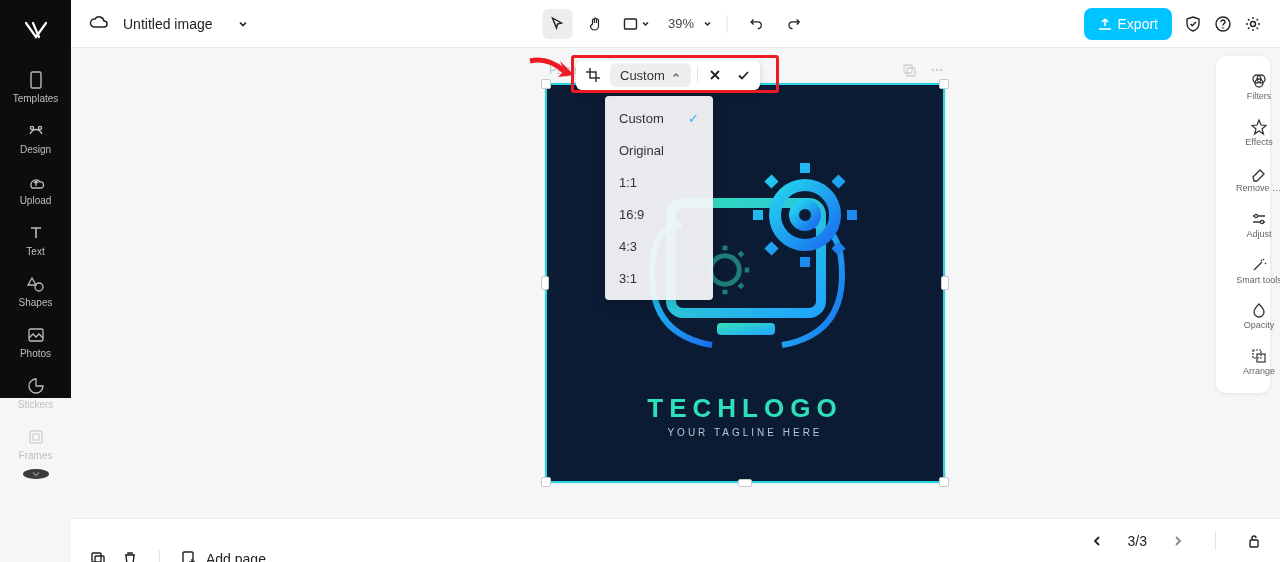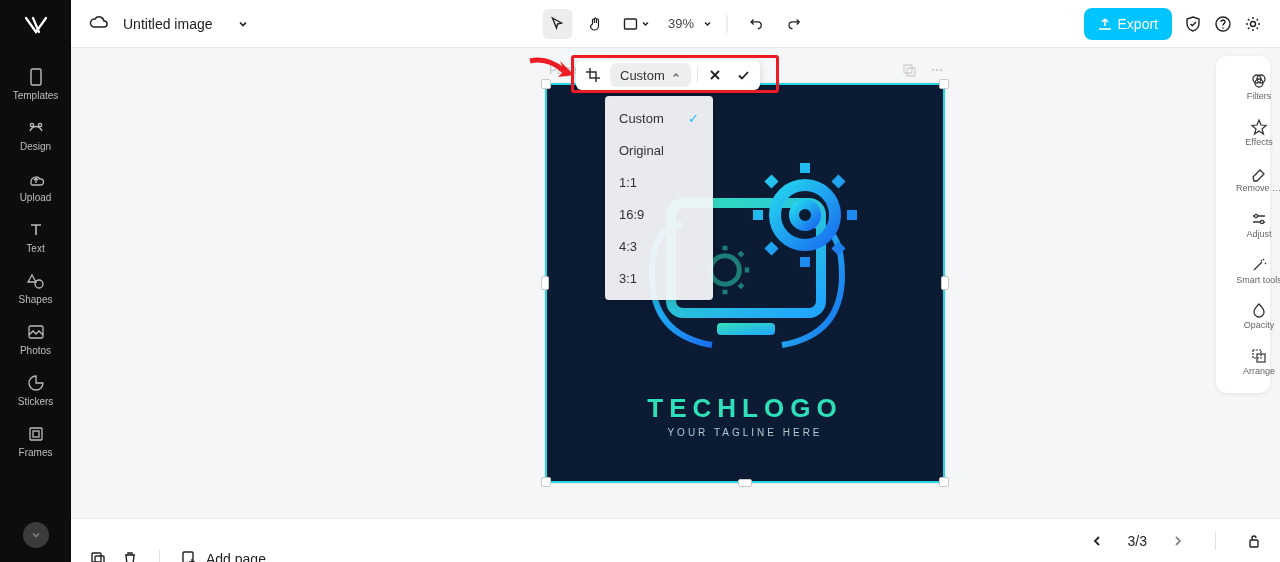--- a/index.html
+++ b/index.html
@@ -10,21 +10,21 @@
 .topbar .title { font-size: 14px; color: #222; display: flex; align-items: center; gap: 24px; }
 .topbar .center-tools { position: absolute; left: 50%; transform: translateX(-50%); display: flex; align-items: center; gap: 8px; }
 .tool-btn { width: 30px; height: 30px; display: flex; align-items: center; justify-content: center; border-radius: 6px; cursor: pointer; color: #222; }
 .tool-btn.active { background: #ededed; }
 .zoom-group { display: flex; align-items: center; gap: 8px; margin-left: 6px; }
 .zoom-val { font-size: 13px; color: #444; }
 .divider-v { width: 1px; height: 18px; background: #e1e1e1; margin: 0 6px; }
 .topbar .right-tools { margin-left: auto; display: flex; align-items: center; gap: 12px; }
 .export-btn { background: #00c4ff; color: #fff; border: none; border-radius: 8px; height: 32px; padding: 0 14px; display: flex; align-items: center; gap: 6px; font-size: 14px; font-weight: 500; cursor: pointer; }
 
-.left-rail { position: absolute; top: 0; left: 0; width: 71px; height: 562px; background: #0d0d0d; display: flex; flex-direction: column; align-items: center; padding-top: 8px; z-index: 20; }
+.left-rail { position: absolute; top: 0; left: 0; width: 71px; height: 398px; background: #0d0d0d; display: flex; flex-direction: column; align-items: center; padding-top: 15px; z-index: 20; }
 .logo { width: 34px; height: 34px; display: flex; align-items: center; justify-content: center; margin-bottom: 16px; }
 .rail-item { width: 71px; display: flex; flex-direction: column; align-items: center; gap: 4px; padding: 10px 0 8px; color: #cfcfcf; cursor: pointer; }
 .rail-item svg { opacity: .9; }
 .rail-label { font-size: 10px; color: #bfbfbf; }
 .rail-avatar { width: 26px; height: 26px; border-radius: 50%; background: #3b3b3b; margin-top: auto; margin-bottom: 14px; display:flex;align-items:center;justify-content:center;color:#888; }
 
 .right-rail { position: absolute; top: 56px; right: 10px; width: 54px; background: #fff; border-radius: 10px; box-shadow: 0 1px 4px rgba(0,0,0,.08); display: flex; flex-direction: column; align-items: center; padding: 8px 0; z-index: 5; }
 .right-item { width: 54px; display: flex; flex-direction: column; align-items: center; gap: 2px; padding: 8px 0; cursor: pointer; color: #333; margin-left: 32px; }
 .right-label { font-size: 9px; color: #666; text-align: center; line-height: 1.1; padding: 0 2px; white-space: nowrap; overflow: hidden; text-overflow: ellipsis; max-width: 50px; }
 

